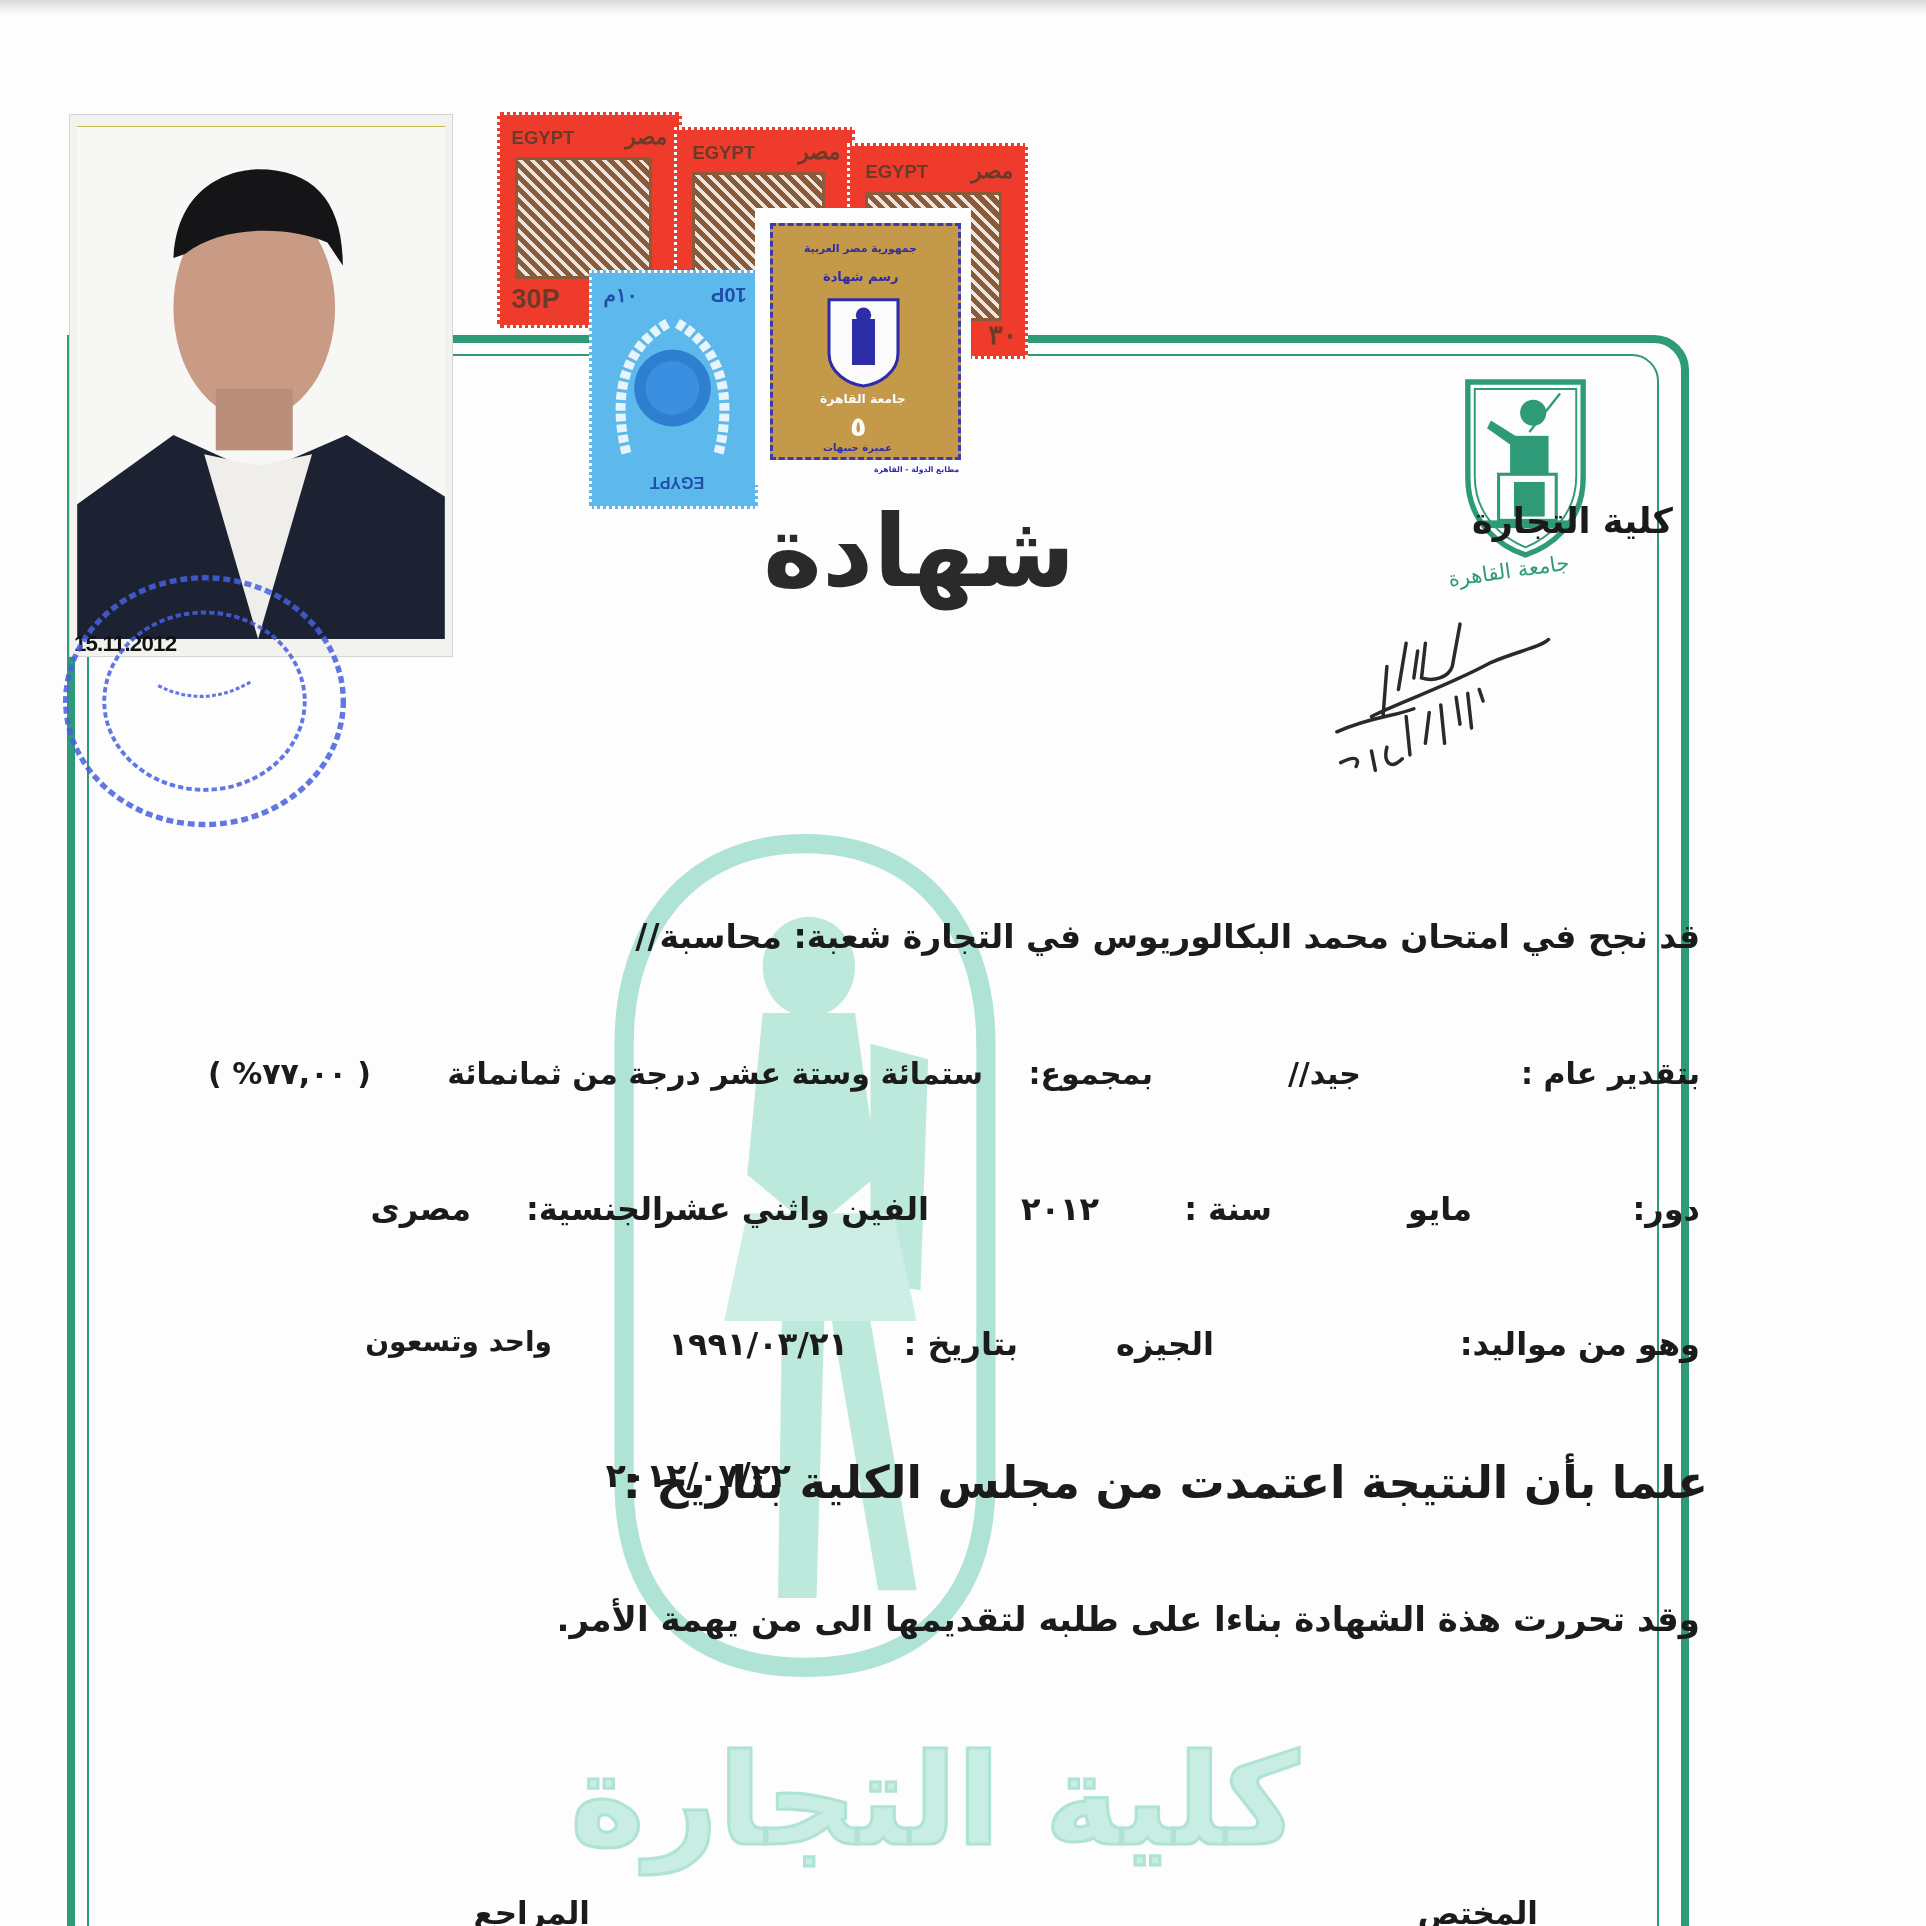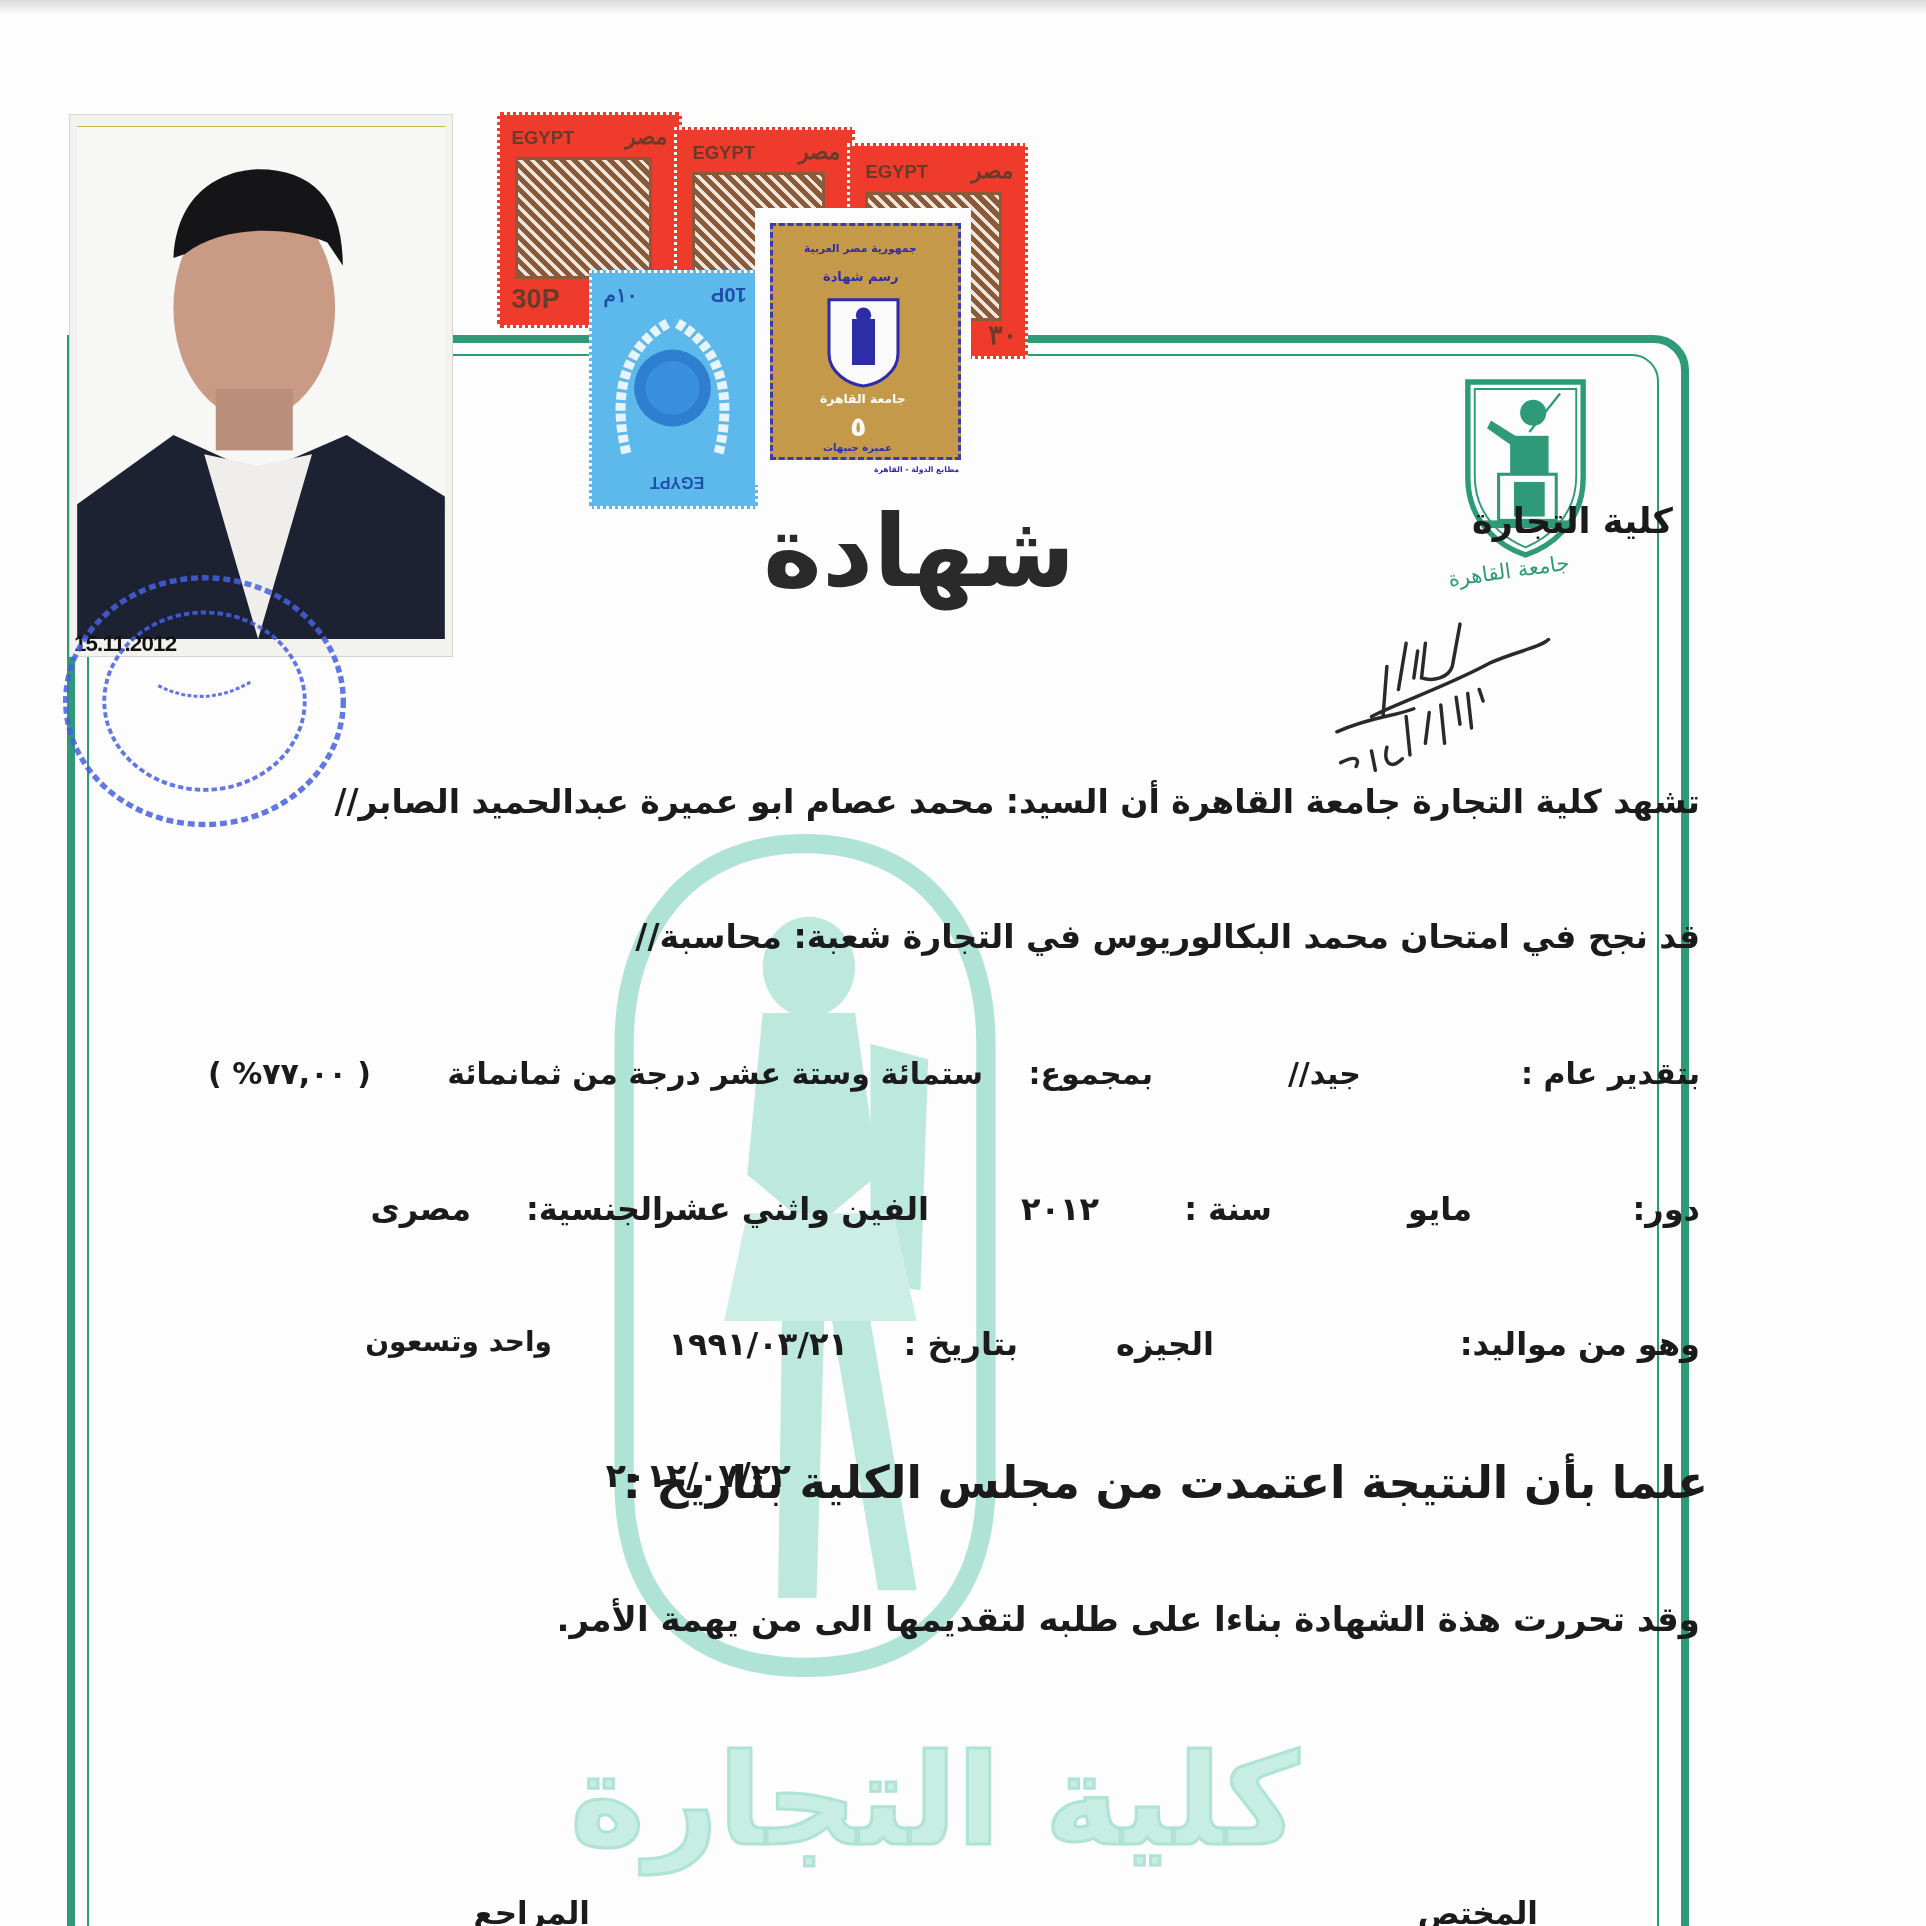--- a/index.html
+++ b/index.html
@@ -124,21 +124,20 @@
   <div class="txt" style="left:1448px; top:559px; font-size:21px; color:#2e9a78; font-weight:normal; transform:rotate(-8deg);">جامعة القاهرة</div>
   <div class="txt" style="left:1472px; top:501px; font-size:35px; color:#1a1a1a;">كلية التجارة</div>
 
   <div class="txt title" style="left:763px; top:493px;">شهادة</div>
 
   <svg class="ink" style="left:1325px; top:601px;" width="270" height="177" viewBox="0 0 700 460">
     <path d="M30 340 C 120 300 180 300 230 280 M 160 170 L 150 300 M 210 110 L 190 230 M 240 130 L 230 200 M 260 110 L 250 200 C 280 210 320 200 330 170 M 350 60 L 330 170 M 120 300 C 200 260 320 220 430 160 C 500 130 560 120 580 100" fill="none" stroke="#2a2a2a" stroke-width="9" stroke-linecap="round"></path>
     <path d="M40 420 C 80 400 90 410 80 430 M 120 390 L 130 440 M 160 380 C 150 420 170 440 200 410 M 210 300 L 220 400 M 270 290 L 260 370 M 300 270 L 310 370 M 340 250 L 350 320 M 370 240 L 380 330 M 400 230 L 410 260" fill="none" stroke="#2a2a2a" stroke-width="9" stroke-linecap="round"></path>
   </svg>
 
-  <div class="txt line" style="right:254px; top:782px; font-size:33px;">تشهد كلية التجارة جامعة القاهرة أن السيد: محمد عصام ابو عميرة عبدالحميد الصابر//</div>
   <div class="txt line" style="right:254px; top:917px; font-size:33px;">قد نجح في امتحان محمد البكالوريوس في التجارة شعبة: محاسبة//</div>
 
   <div class="txt" style="right:254px; top:1056px; font-size:30px;">بتقدير عام :</div>
   <div class="txt" style="right:593px; top:1056px; font-size:30px;">جيد//</div>
   <div class="txt" style="right:801px; top:1056px; font-size:30px;">بمجموع:</div>
   <div class="txt" style="right:971px; top:1056px; font-size:30px;">ستمائة وستة عشر درجة من ثمانمائة</div>
   <div class="txt" style="left:208px; top:1056px; font-size:30px;">( ٧٧,٠٠% )</div>
 
   <div class="txt" style="right:254px; top:1190px; font-size:32px;">دور:</div>
   <div class="txt" style="right:482px; top:1190px; font-size:32px;">مايو</div>

